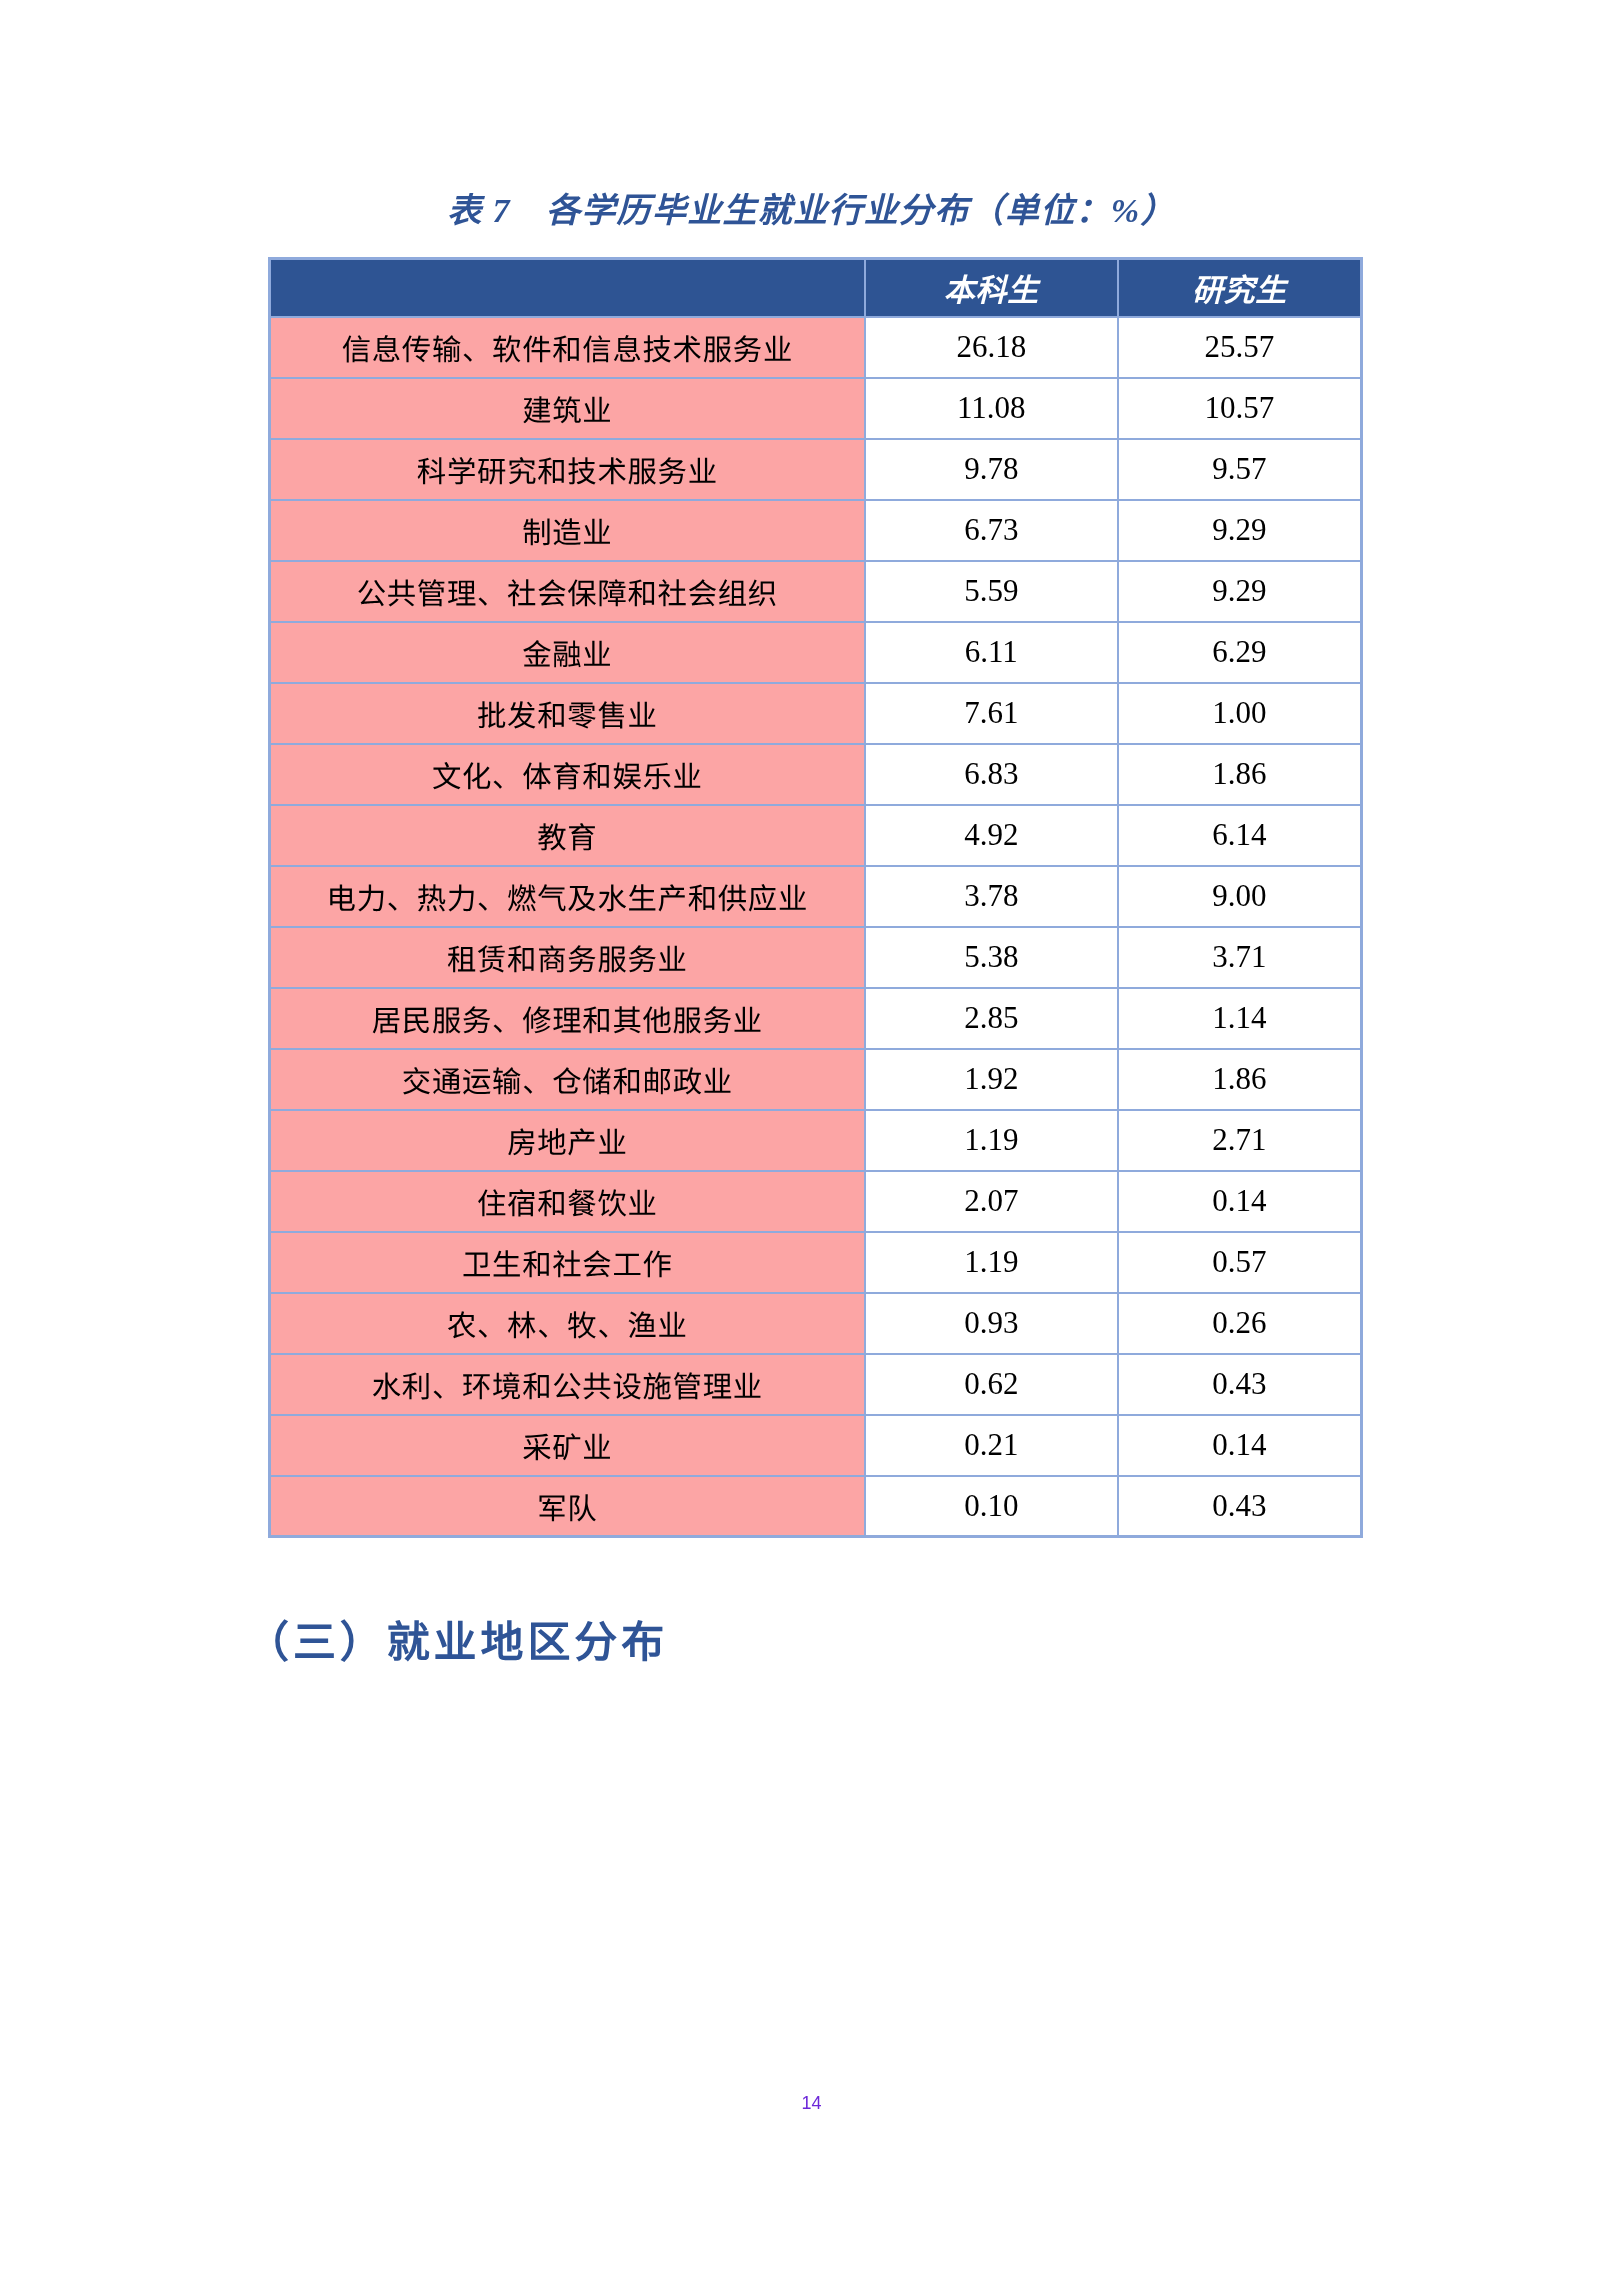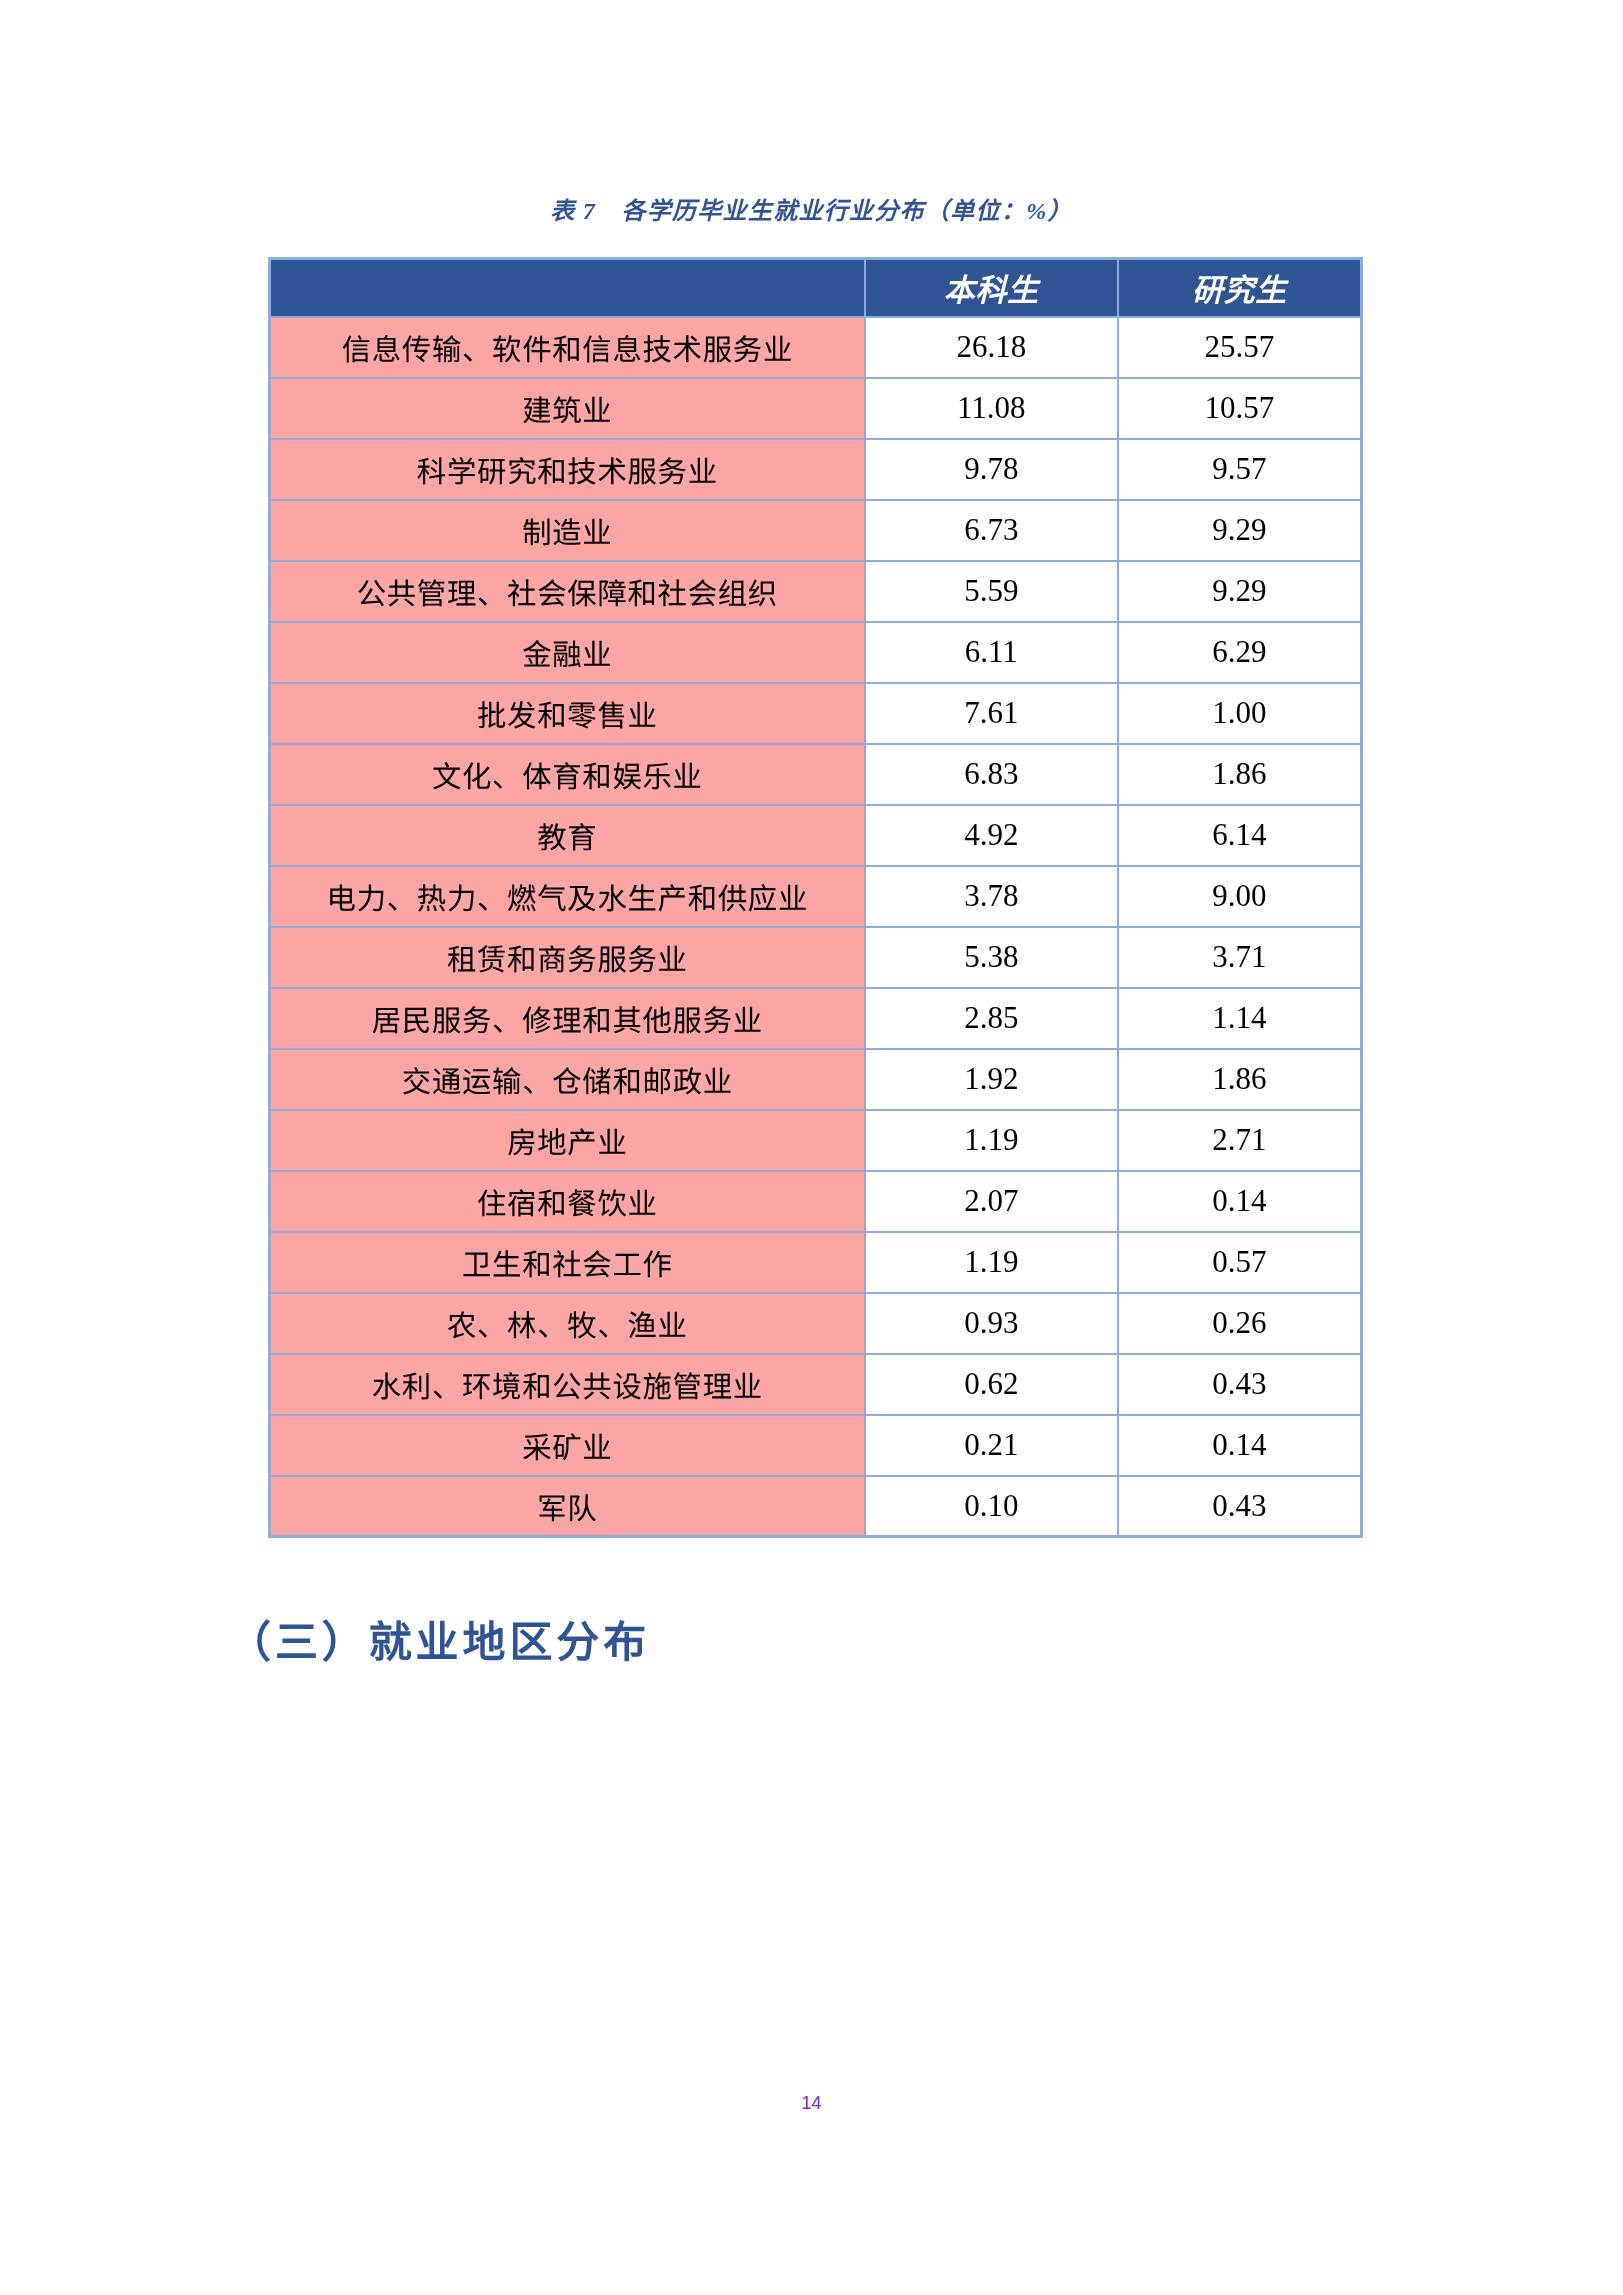--- a/index.html
+++ b/index.html
@@ -17,21 +17,21 @@
     color: #000000;
   }
 
   
   .table-caption {
     position: absolute;
     top: 188px;
     left: 0;
     width: 100%;
     text-align: center;
-    font-size: 24px;
+    font-size: 34px;
     line-height: 46px;
     font-style: italic;
     font-weight: bold;
     color: #2F5496;
     letter-spacing: 1.3px;
   }
 
   
   .industry-table {
     position: absolute;
@@ -76,21 +76,21 @@
     color: #000000;
   }
   .col-industry { width: 54.5%; }
   .col-undergrad { width: 23.2%; }
   .col-grad { width: 22.3%; }
 
   
   .section-heading {
     position: absolute;
     top: 1611px;
-    left: 228px;
+    left: 246px;
     margin: 0;
     font-size: 43px;
     line-height: 63px;
     font-weight: bold;
     color: #2F5496;
     letter-spacing: 3.9px;
   }
 
   
   .body-paragraph {

